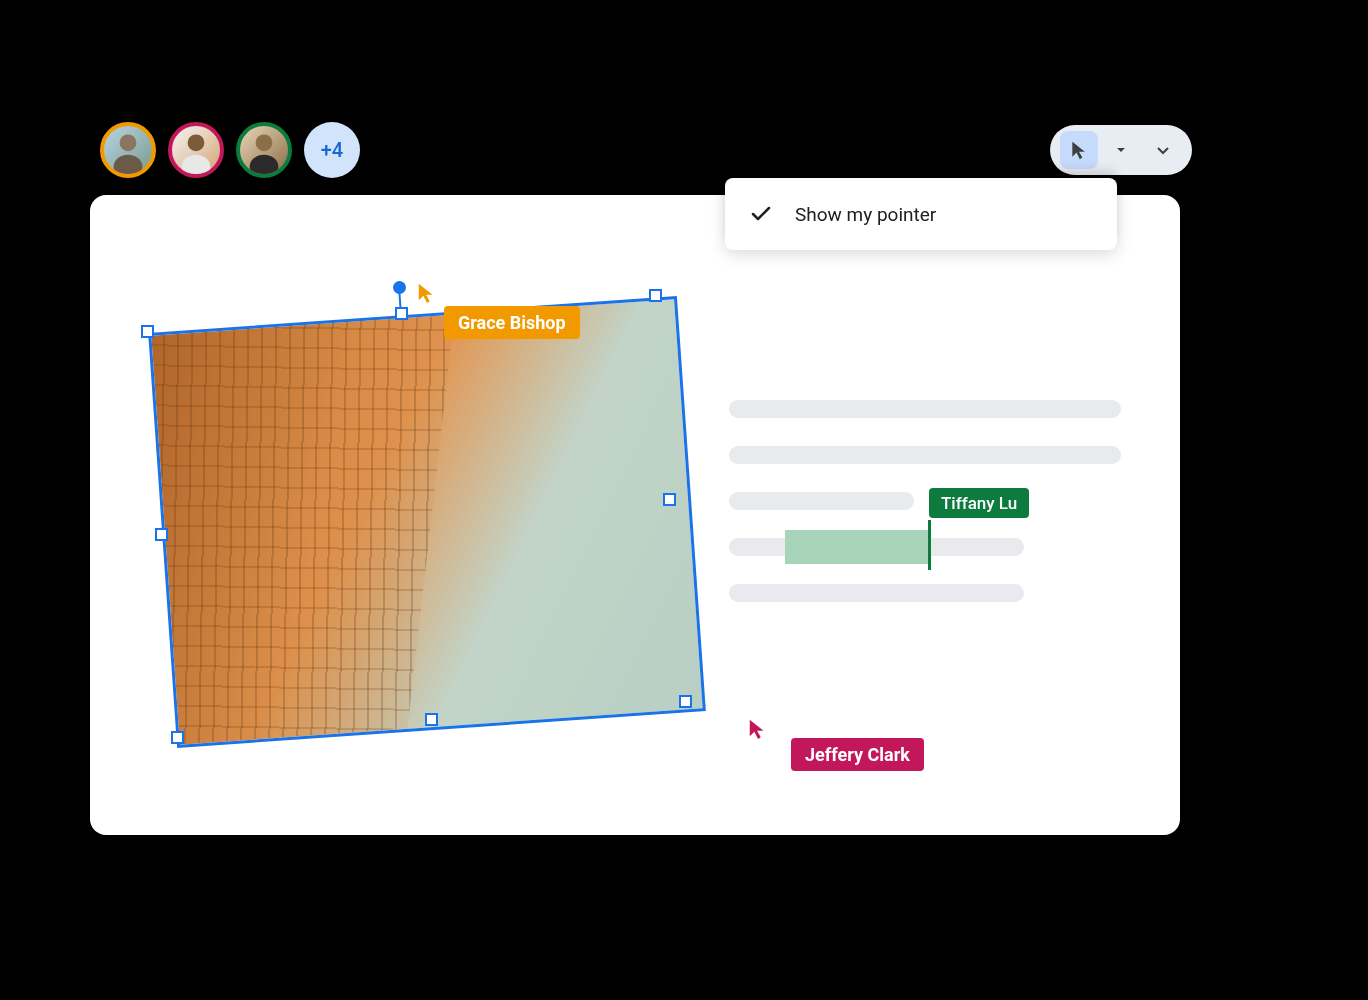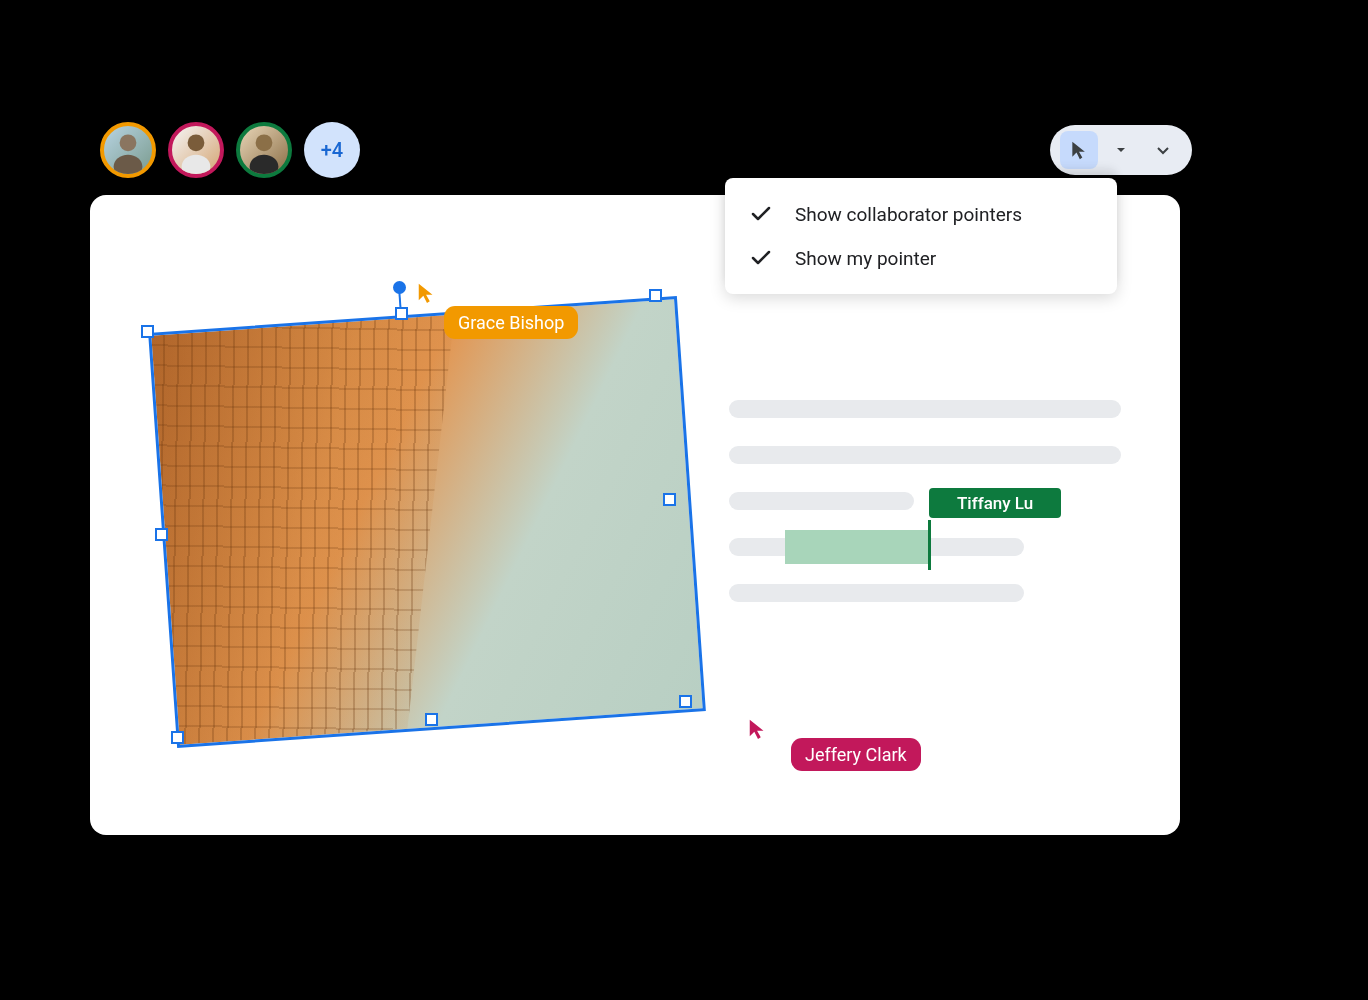--- a/index.html
+++ b/index.html
@@ -183,24 +183,24 @@
       height: 28px;
       background: #1a73e8;
     }
     .collab-pointer {
       position: absolute;
       z-index: 20;
     }
     .pointer-label {
       display: inline-block;
       padding: 6px 14px;
-      border-radius: 11px;
+      border-radius: 4px;
       font-size: 18px;
       color: #fff;
-      font-weight: 400;
+      font-weight: 700;
       white-space: nowrap;
       text-align: center;
     }
     .pointer-cursor {
       width: 22px;
       height: 22px;
       position: absolute;
     }
     .text-placeholder {
       position: absolute;
@@ -208,21 +208,21 @@
       border-radius: 20px;
       height: 18px;
     }
     .selection-highlight {
       position: absolute;
       background: #a8d5ba;
       height: 34px;
     }
     .cursor-label {
       position: absolute;
-      padding: 5px 28px;
+      padding: 5px 12px;
       border-radius: 4px;
       font-size: 17px;
       color: #fff;
       font-weight: 500;
       white-space: nowrap;
     }
     .text-cursor-line {
       position: absolute;
       width: 3px;
       background: #0d7a3e;
@@ -267,28 +267,20 @@
   <div class="toolbar-btn">
     <svg width="16" height="16" viewBox="0 0 16 16" fill="none" stroke="#3c4043" stroke-width="2">
         <path d="M3 6 L8 11 L13 6"></path>
       </svg>
   </div>
 </div>
 
 <div class="canvas"></div>
 
 <div class="dropdown-menu">
-  <div class="menu-item">
-    <span class="check-icon">
-      <svg width="24" height="24" viewBox="0 0 24 24" fill="none" stroke="#202124" stroke-width="2.5" stroke-linecap="round" stroke-linejoin="round">
-          <polyline points="4 12 9 17 20 6"></polyline>
-        </svg>
-    </span>
-    <span>Show collaborator pointers</span>
-  </div>
   <div class="menu-item">
     <span class="check-icon">
       <svg width="24" height="24" viewBox="0 0 24 24" fill="none" stroke="#202124" stroke-width="2.5" stroke-linecap="round" stroke-linejoin="round">
           <polyline points="4 12 9 17 20 6"></polyline>
         </svg>
     </span>
     <span>Show my pointer</span>
   </div>
 </div>
 

